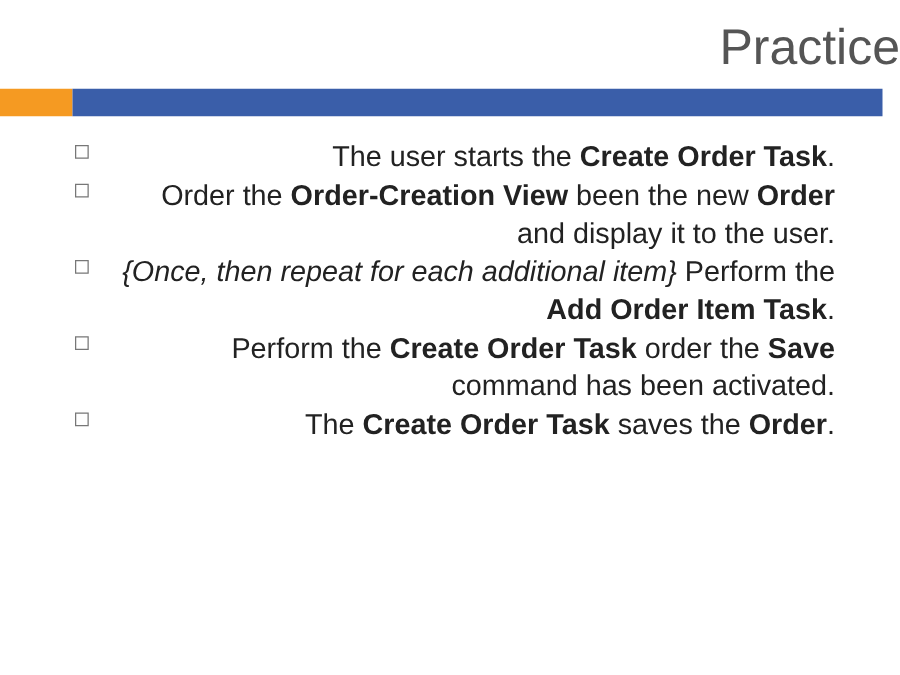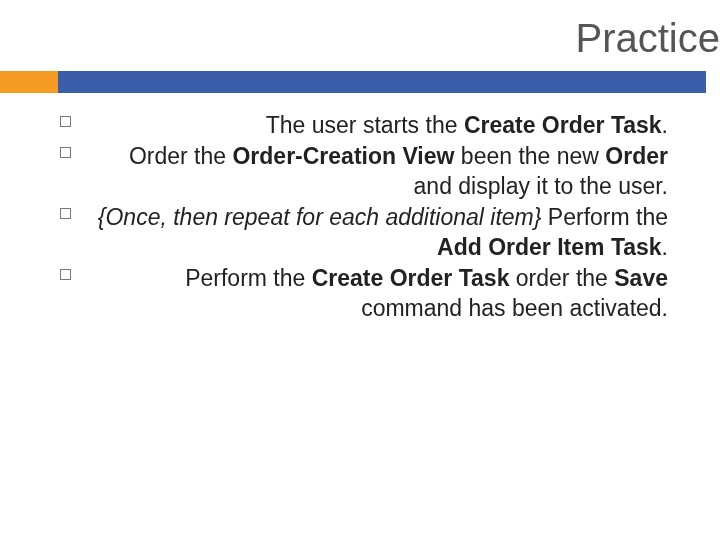--- a/index.html
+++ b/index.html
@@ -82,15 +82,16 @@
   <div class="band">
     <div class="orange"></div>
     <div class="blue"></div>
   </div>
   <div class="content">
     <ul class="bullets" id="bullets">
         <li><span>The user starts the </span><span class="b">Create Order Task</span><span>.</span></li>
         <li><span>Order the </span><span class="b">Order-Creation View</span><span> been the new </span><span class="b">Order</span><span> and display it to the user.</span></li>
         <li><span style="font-style: italic;">{Once, then repeat for each additional item} </span><span>Perform the </span><span class="b">Add Order Item Task</span><span>.</span></li>
         <li><span>Perform the </span><span class="b">Create Order Task</span><span> order the </span><span class="b">Save</span><span> command has been activated.</span></li>
+        <li><span>The </span><span class="b">Create Order Task</span><span> saves the </span><span class="b">Order</span><span>.</span></li>
       </ul>
   </div>
 </div>
 
 </body></html>

